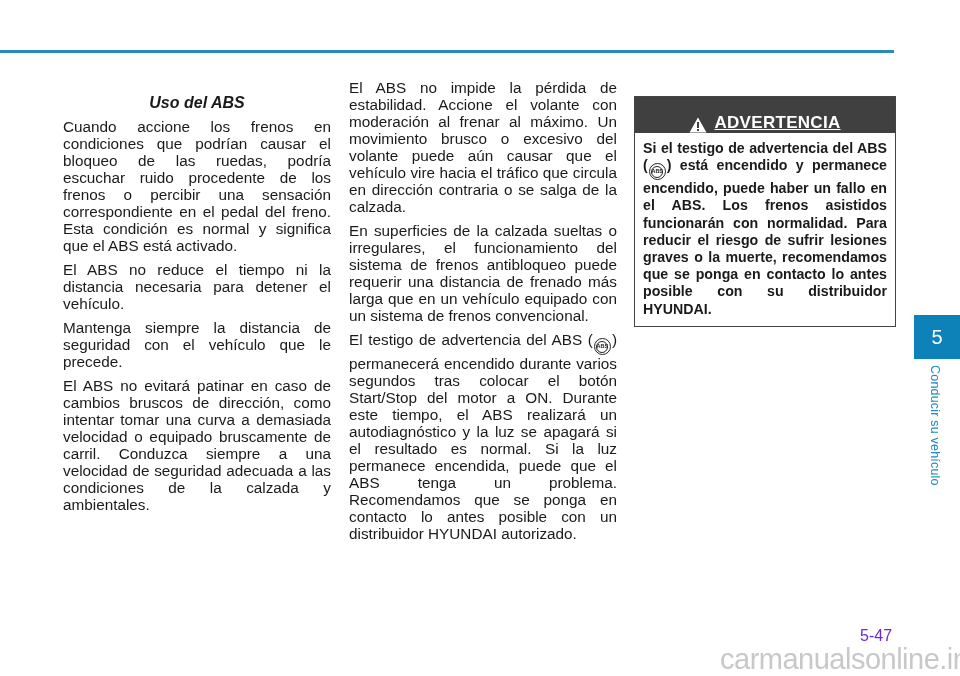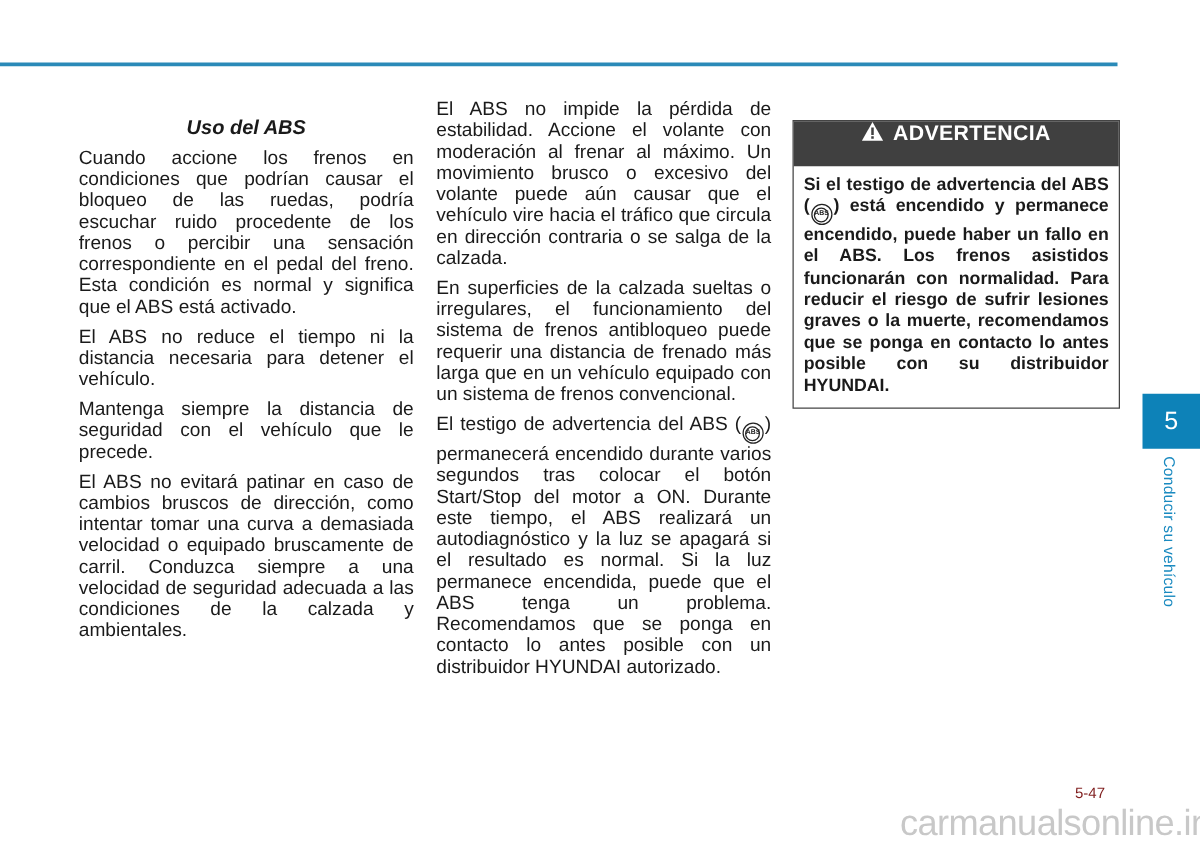--- a/index.html
+++ b/index.html
@@ -20,28 +20,28 @@
     border: 1.3px solid #222; position: relative; vertical-align: -3px;
     font-size: 5.5px; font-weight: bold; line-height: 14px; text-align: center;
     margin: 0 1px;
   }
   .abs-icon::after {
     content: ""; position: absolute; left: 1.5px; top: 1.5px; right: 1.5px; bottom: 1.5px;
     border-radius: 50%; border: 0.8px solid #222;
   }
 
   .warning-box { position: absolute; left: 634px; top: 96px; width: 262px; border: 1px solid #444; background: #fff; }
-  .warning-header { background: #404040; height: 36px; display: flex; align-items: flex-start; justify-content: center; color: #fff; font-weight: bold; font-size: 17px; letter-spacing: 0.3px; }
+  .warning-header { background: #404040; height: 36px; display: flex; align-items: flex-end; justify-content: center; color: #fff; font-weight: bold; font-size: 17px; letter-spacing: 0.3px; text-decoration: underline; }
   .warning-header .tri { margin-right: 7px; width: 18px; height: 16px; display: inline-block; }
   .warning-body { padding: 7px 8px 8px 8px; font-weight: bold; font-size: 14.2px; line-height: 17.2px; text-align: justify; }
 
   .chapter-tab { position: absolute; left: 914px; top: 315px; width: 46px; height: 44px; background: #0d82b8; color: #fff; font-size: 20px; display: flex; align-items: center; justify-content: center; }
   .chapter-label { position: absolute; left: 924px; top: 365px; width: 18px; height: 135px; writing-mode: vertical-rl; color: #1a8ac0; font-size: 12.5px; letter-spacing: 0.2px; white-space: nowrap; }
 
-  .page-number { position: absolute; left: 860px; top: 627px; font-size: 12px; color: #7f1d1d; }
+  .page-number { position: absolute; left: 860px; top: 627px; font-size: 16px; color: #6d28d9; }
   .watermark { position: absolute; left: 720px; top: 643px; font-size: 29px; color: #c8c8c8; letter-spacing: -0.5px; }
 </style>
 </head>
 <body>
 
 <div class="top-rule"></div>
 
 <div class="col col-left">
   <div class="section-title">Uso del ABS</div>
   <p>Cuando accione los frenos en condiciones que podrían causar el bloqueo de las ruedas, podría escuchar ruido procedente de los frenos o percibir una sensación correspondiente en el pedal del freno. Esta condición es normal y significa que el ABS está activado.</p>

